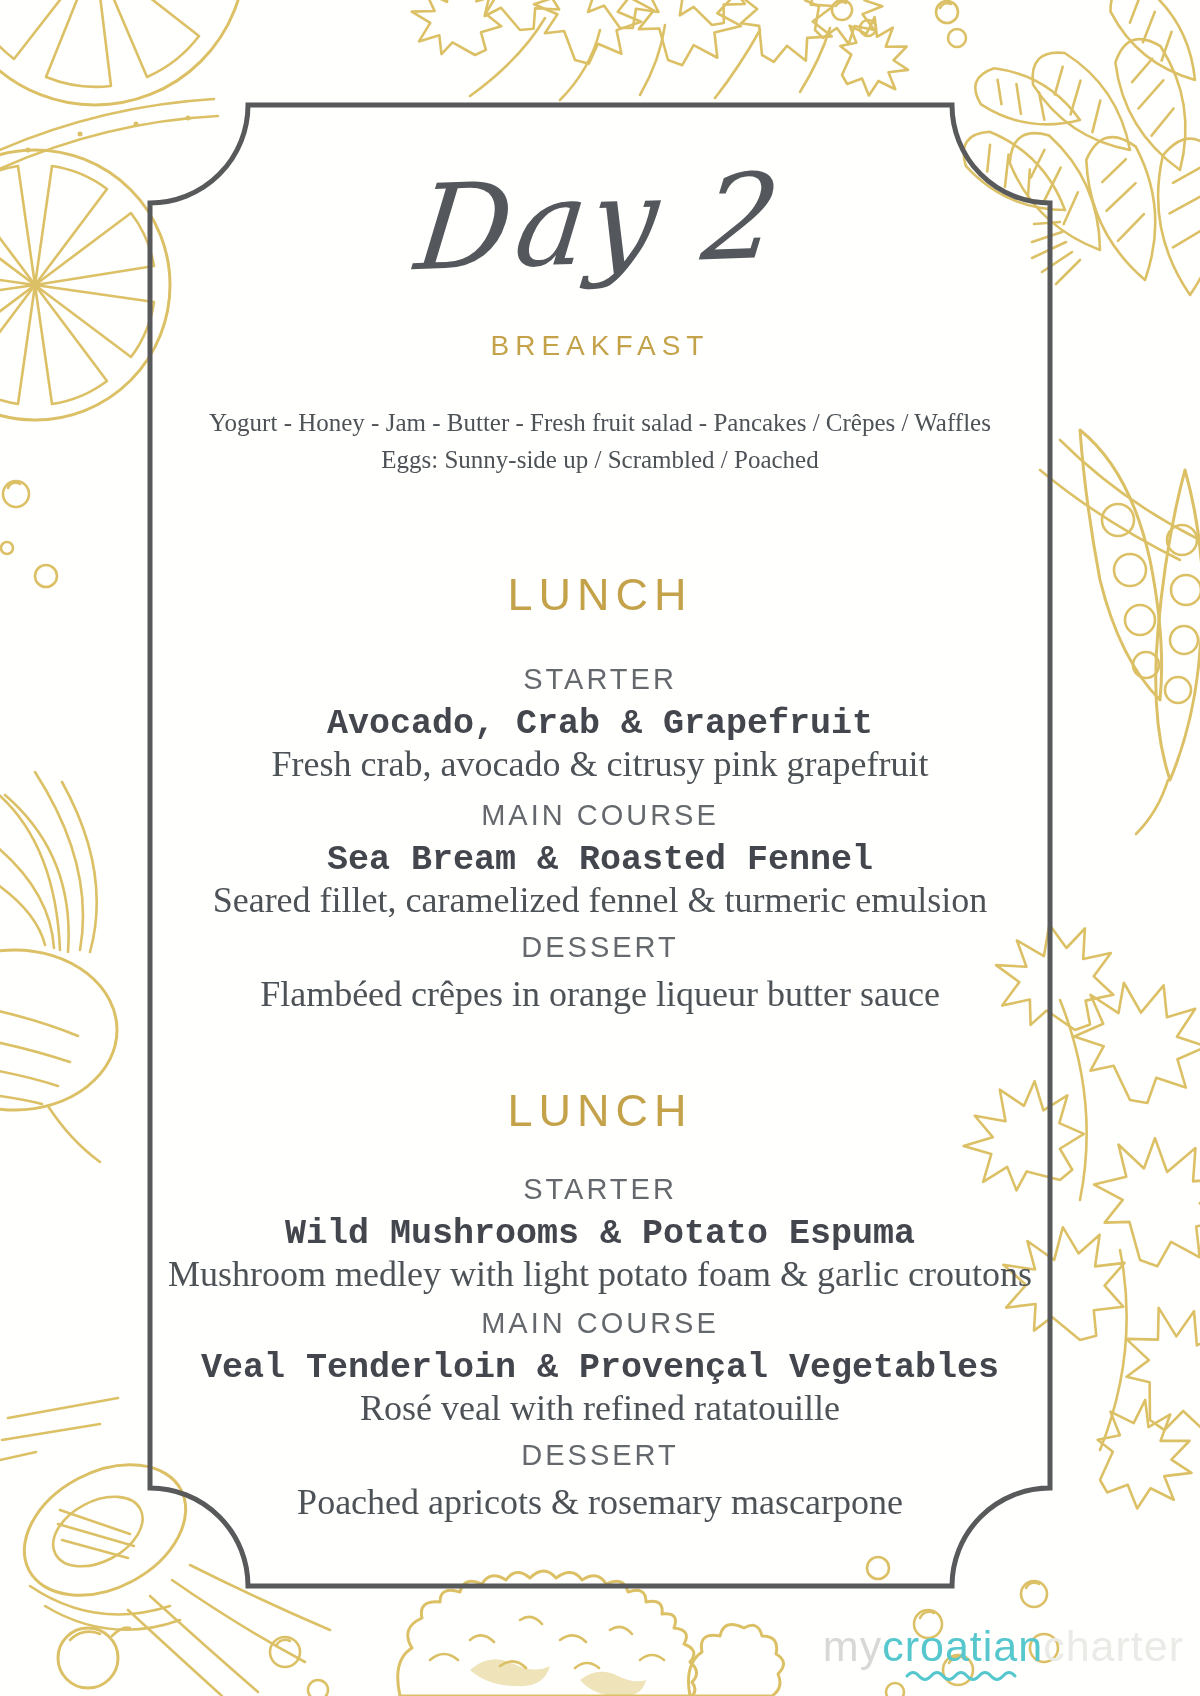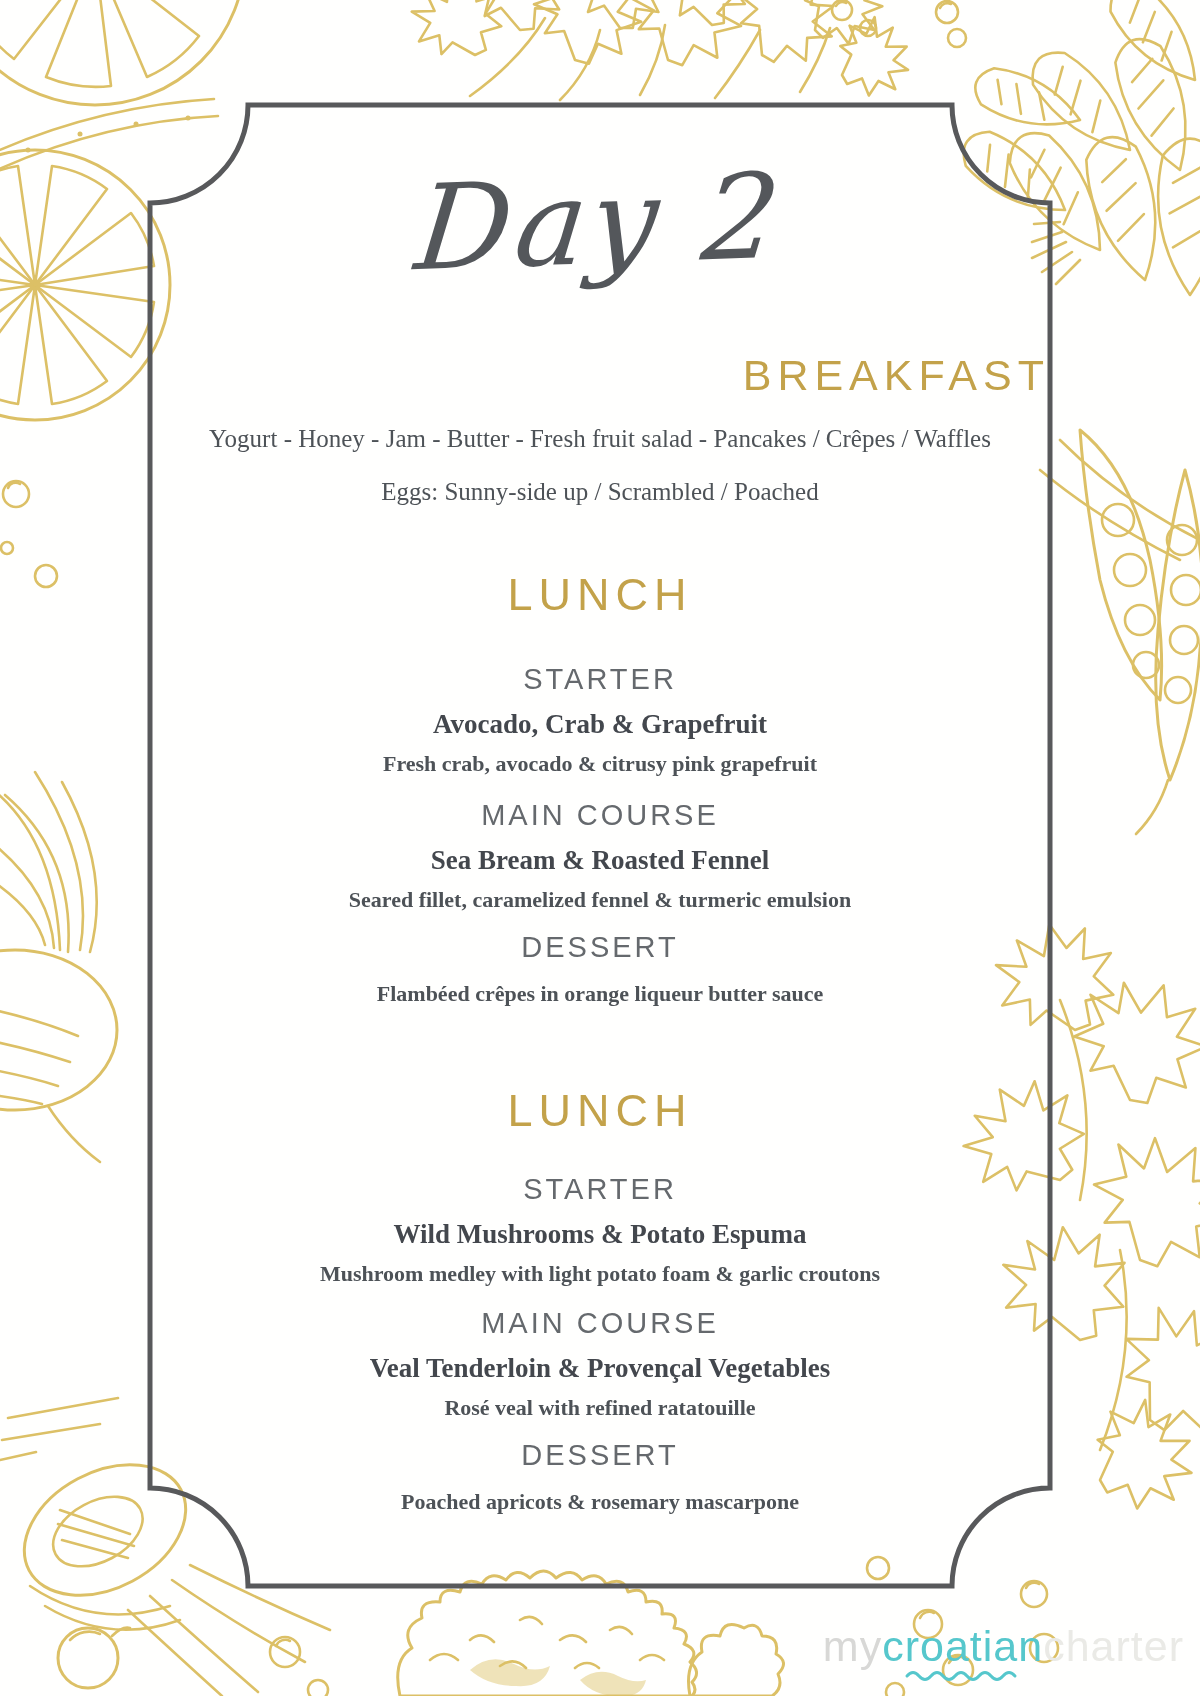--- a/index.html
+++ b/index.html
@@ -21,41 +21,41 @@
   .script-title{
     top:152px;
     font-family:"DejaVu Serif",serif;font-style:italic;font-weight:400;
     font-size:118px;line-height:1.2;color:var(--script-gray,#54575b);
     letter-spacing:4px;transform:skewX(-8deg) rotate(-2deg);
   }
   .meal-heading{
     color:var(--heading-gold,#c3a24a);
     font-size:45px;font-weight:500;letter-spacing:6px;line-height:1;
   }
-  #breakfast-heading{top:354px;font-size:43px;text-align:right;}
+  #breakfast-heading{top:332px;font-size:28px;}
   #lunch-heading{top:572px;}
   #dinner-heading{top:1088px;}
   .bf-lines{top:404px;}
   .bf-line{
-    margin:16px;font-family:"Liberation Serif",serif;
+    margin:0;font-family:"Liberation Serif",serif;
     font-size:25px;line-height:37px;color:var(--ink-soft,#4d5257);
   }
   .course{position:absolute;left:150px;width:900px;text-align:center;}
   .course-label{
     margin:15px 0 14px 0;
     color:var(--label-gray,#65696d);font-size:29px;font-weight:400;
     letter-spacing:3px;line-height:32px;
   }
   .dish{
-    margin:0 0 3px 0;font-family:Liberation Serif, serif;font-weight:700;
-    font-size:27px;line-height:30px;color:var(--ink,#43474d);
+    margin:0 0 3px 0;font-family:Liberation Mono, monospace;font-weight:700;
+    font-size:35px;line-height:30px;color:var(--ink,#43474d);
   }
   .desc{
     margin:8px;font-family:"Liberation Serif",serif;
-    font-size:22px;line-height:34px;color:var(--ink-soft,#4d5257);font-weight:bold;
+    font-size:36px;line-height:34px;color:var(--ink-soft,#4d5257);
   }
   #lunch-c0{top:648px;} #lunch-c1{top:784px;} #lunch-c2{top:916px;}
   #dinner-c0{top:1158px;} #dinner-c1{top:1292px;} #dinner-c2{top:1424px;}
   .watermark{
     position:absolute;right:16px;top:1622px;
     font-size:43px;font-weight:400;letter-spacing:1px;white-space:nowrap;
   }
   .wm-my{color:var(--watermark-gray,#d8d8d6);}
   .wm-croatian{color:var(--teal,#56c7cc);position:relative;display:inline-block;}
   .wm-charter{color:var(--watermark-pale,#eaeae6);}

